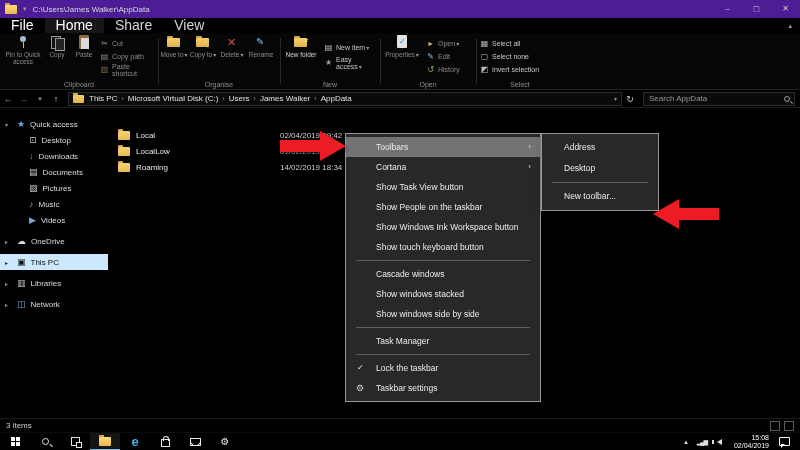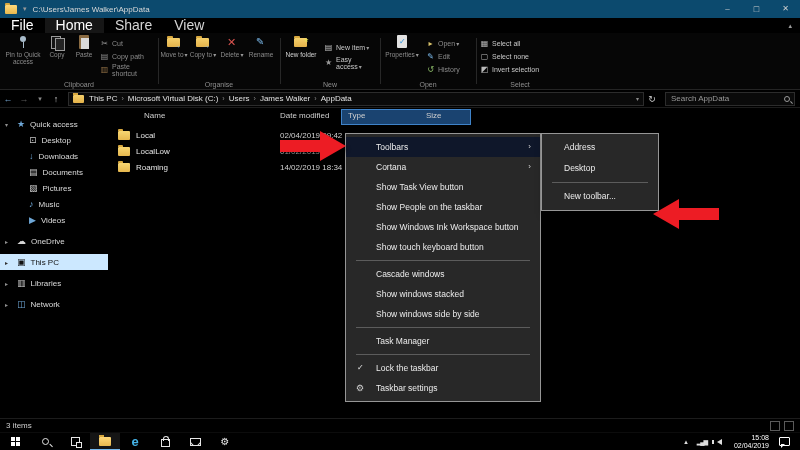--- a/index.html
+++ b/index.html
@@ -1,21 +1,21 @@
 <!DOCTYPE html>
 <html><head>
 <meta charset="utf-8">
 <style>
   *{margin:0;padding:0;box-sizing:border-box;}
   html,body{background:#222;}
   .screen{position:relative;width:800px;height:450px;background:#000;overflow:hidden;
           font-family:"Liberation Sans","DejaVu Sans",sans-serif;color:#e6e6e6;}
 
   
-  .titlebar{position:absolute;top:0;left:0;right:0;height:18px;background:#0c4a6e;display:flex;align-items:center;}
+  .titlebar{position:absolute;top:0;left:0;right:0;height:18px;background:#4c1d95;display:flex;align-items:center;}
   .tb-appicon{width:12px;height:9px;margin:0 6px 0 5px;position:relative;background:linear-gradient(#ffd97a,#e8b84e);border-radius:1px;flex:none;}
   .tb-appicon::before{content:"";position:absolute;top:-2px;left:0;width:5px;height:2px;background:#d8a83e;border-radius:1px 1px 0 0;}
   .tb-qat{font-size:7px;color:#9a9a9a;margin-right:6px;}
   .tb-title{font-size:8px;color:#d8d8d8;white-space:nowrap;}
   .tb-spacer{flex:1;}
   .wc{width:29px;height:18px;text-align:center;line-height:18px;font-size:8px;color:#cfcfcf;}
   .wc-min::before{content:"–";}
   .wc-max::before{content:"□";font-size:9px;}
   .wc-close::before{content:"✕";}
 
@@ -78,21 +78,21 @@
   .crumbbar{display:flex;align-items:center;height:14px;border:1px solid #2c2c2c;background:#0a0a0a;margin-left:4px;flex:1;padding:0 4px;font-size:8px;min-width:0;}
   .crumb{color:#e2e2e2;white-space:nowrap;padding:0 2px;}
   .csep{color:#8a8a8a;font-size:7px;padding:0 2px;}
   .csep::before{content:"›";}
   .crumb-fold{width:11px;height:8px;position:relative;background:linear-gradient(#f5d06c,#e4b24a);border-radius:1px;margin-right:3px;flex:none;}
   .crumb-fold::before{content:"";position:absolute;top:-2px;left:0;width:5px;height:2px;background:#d8a83e;}
   .crumb-end{margin-left:auto;color:#8a8a8a;font-size:6px;}
   .crumb-end::before{content:"▾";}
   .refresh{width:16px;text-align:center;font-size:9px;color:#c9c9c9;flex:none;}
   .refresh::before{content:"↻";}
-  .searchbox{width:130px;height:14px;border:1px solid #2c2c2c;background:#0a0a0a;margin:0 5px 0 5px;position:relative;flex:none;display:flex;align-items:center;}
+  .searchbox{width:152px;height:14px;border:1px solid #2c2c2c;background:#0a0a0a;margin:0 5px 0 5px;position:relative;flex:none;display:flex;align-items:center;}
   .searchbox input{flex:1;background:transparent;border:0;outline:0;color:#bdbdbd;font-size:8px;padding:0 16px 0 5px;font-family:inherit;width:100%;}
   .searchbox input::placeholder{color:#9a9a9a;}
   .mag{position:absolute;right:4px;top:3px;width:6px;height:6px;border:1px solid #9a9a9a;border-radius:50%;}
   .mag::after{content:"";position:absolute;left:5px;top:5px;width:3px;height:1px;background:#9a9a9a;transform:rotate(45deg);}
 
   
   .sidebar{position:absolute;top:108px;left:0;width:108px;bottom:32px;background:#000;font-size:8px;padding-top:8px;}
   .srow{height:16px;display:flex;align-items:center;gap:5px;padding-left:17px;color:#dcdcdc;position:relative;}
   .srow .chev{position:absolute;left:5px;font-size:6px;color:#8f8f8f;}
   .srow.child{padding-left:29px;}
@@ -145,21 +145,21 @@
   .tr-net::before{content:"▂▄▆";letter-spacing:-1px;}
   .speaker{width:0;height:0;border:3px solid transparent;border-right:5px solid #ddd;position:relative;margin:0 6px 0 4px;}
   .speaker::before{content:"";position:absolute;left:-5px;top:-2px;width:2px;height:4px;background:#ddd;}
   .clock{font-size:7px;line-height:8px;text-align:right;color:#fff;padding:0 6px;}
   .action{width:11px;height:9px;border:1px solid #fff;border-radius:1px;position:relative;margin:0 10px 0 4px;}
   .action::after{content:"";position:absolute;left:1px;bottom:-3px;border:2px solid transparent;border-top-color:#fff;border-left-color:#fff;}
 
   
   .ctx{position:absolute;left:345px;top:133px;width:196px;background:#282828;border:1px solid #969696;z-index:10;padding:3px 0;font-size:8.5px;color:#ececec;box-shadow:3px 3px 7px rgba(0,0,0,.6);}
   .mi{height:20px;line-height:20px;padding-left:30px;position:relative;white-space:nowrap;}
-  .mi.hl{background:#0f172a;}
+  .mi.hl{background:#737373;}
   .mi .subarrow{position:absolute;right:9px;top:0;color:#d6d6d6;font-size:8px;}
   .mi .subarrow::before{content:"›";}
   .mi .mcheck{position:absolute;left:11px;top:0;font-size:8px;color:#e6e6e6;}
   .mi .mcheck::before{content:"✓";}
   .mi .mgear{position:absolute;left:10px;top:0;font-size:9px;color:#cfcfcf;}
   .mi .mgear::before{content:"⚙";}
   .mdiv{height:1px;background:#5c5c5c;margin:3px 10px;}
 
   .submenu{position:absolute;left:541px;top:133px;width:118px;background:#282828;border:1px solid #969696;z-index:11;padding:3px 0;font-size:8.5px;color:#ececec;box-shadow:3px 3px 7px rgba(0,0,0,.6);}
   .smi{height:21px;line-height:21px;padding-left:22px;white-space:nowrap;}
@@ -374,27 +374,20 @@
       <span>Libraries</span>
     </div>
     <div class="srow gap">
       <span class="chev">▸</span>
       <span class="sico c-blue">◫</span>
       <span>Network</span>
     </div>
   </div>
 
   <div class="filearea">
-    <div class="fhead">
-      <div class="hdr-hl"></div>
-      <span class="col" style="left:36px;">Name</span>
-      <span class="col" style="left:172px;">Date modified</span>
-      <span class="col" style="left:240px;">Type</span>
-      <span class="col" style="left:318px;">Size</span>
-    </div>
     <div class="frow" style="top:20px;">
       <span class="ficon"></span>
       <span class="fname">Local</span>
       <span class="fdate">02/04/2019 09:42</span>
       <span class="ftype">File folder</span>
     </div>
     <div class="frow" style="top:36px;">
       <span class="ficon"></span>
       <span class="fname">LocalLow</span>
       <span class="fdate">01/02/2019</span>

